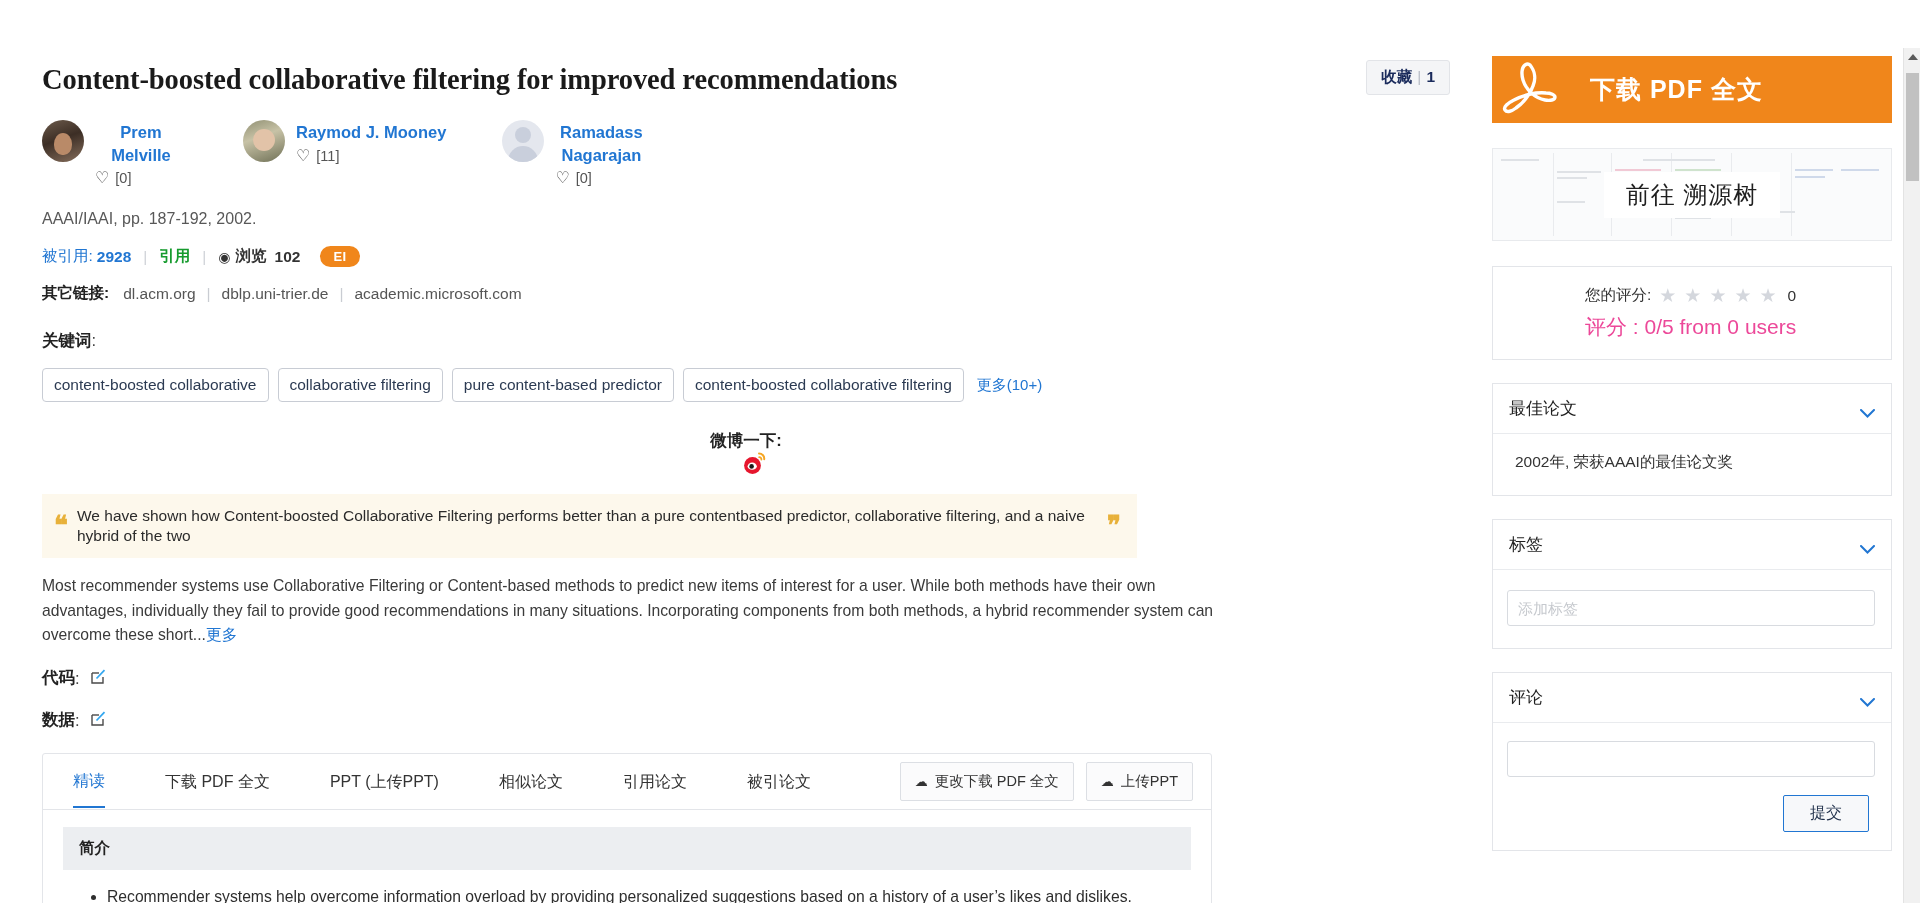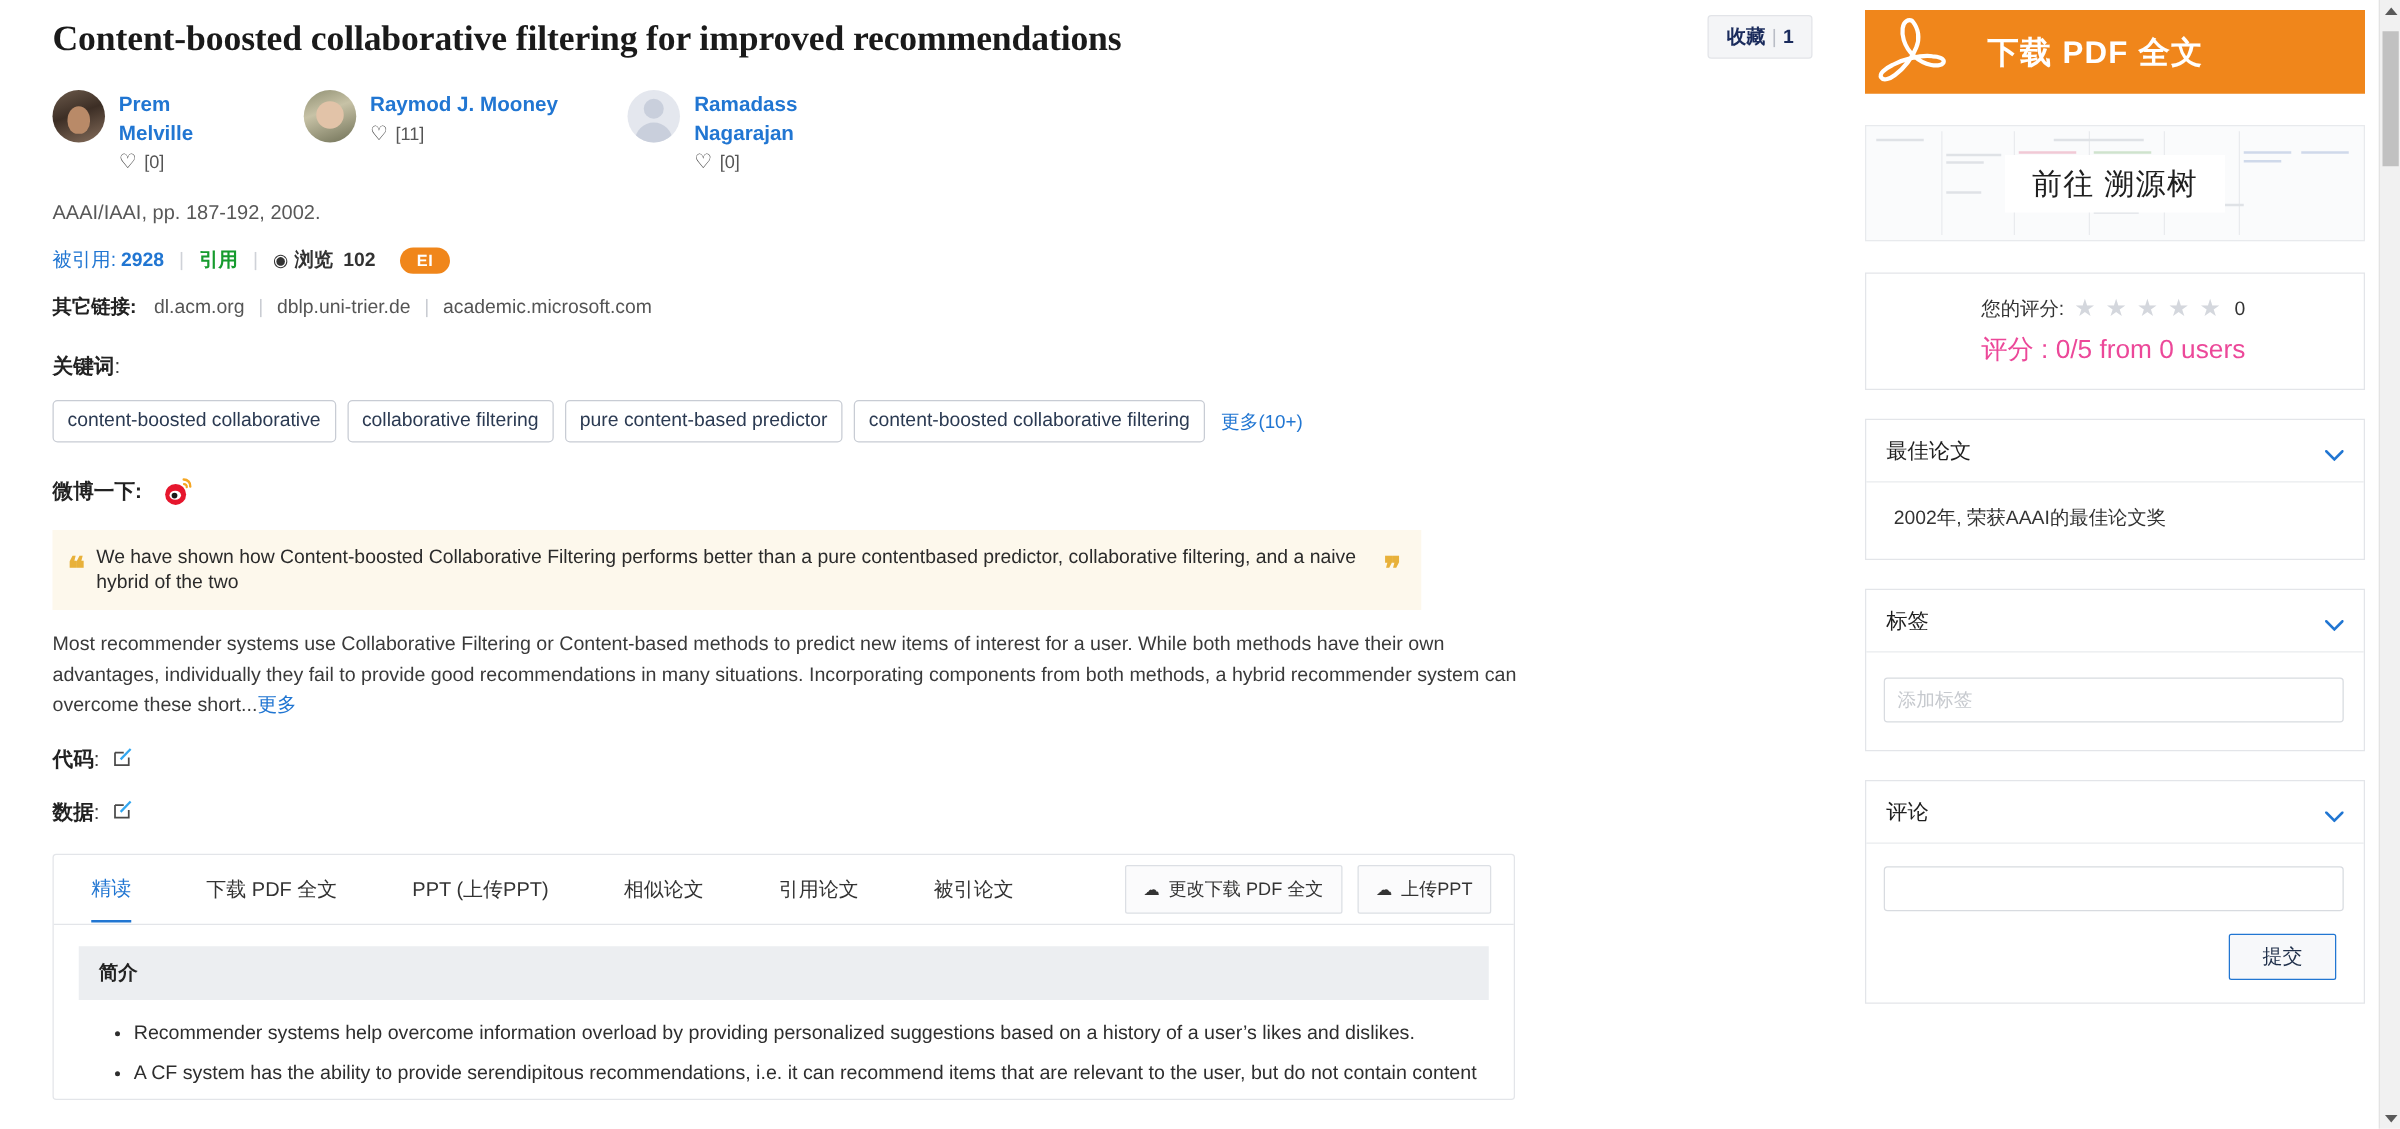--- a/index.html
+++ b/index.html
@@ -8,20 +8,21 @@
     width: 1920px; height: 903px;
     overflow: hidden;
     background: #ffffff;
     font-family: "Liberation Sans", "DejaVu Sans", sans-serif;
   }
   .page {
     position: relative;
     width: 1920px; height: 738px;
     display: flex;
     background: #fff;
+    margin-top: 48px;
   }
 
   
   .main-col {
     width: 1490px;
     padding: 8px 40px 0 42px;
     position: relative;
   }
 
   .title-row { display: flex; align-items: flex-start; }
@@ -49,20 +50,21 @@
     cursor: pointer;
   }
   .collect-btn .sep { color: #b9bdc6; font-weight: 400; margin: 0 5px; }
 
   
   .authors {
     display: flex;
     align-items: flex-start;
     gap: 0px;
     margin-top: 22px;
+    text-align: center;
   }
   .author {
     display: flex;
     align-items: flex-start;
     margin-right: 56px;
   }
   .avatar {
     width: 42px; height: 42px;
     border-radius: 50%;
     overflow: hidden;
@@ -162,22 +164,23 @@
     padding: 7px 11px;
     font-size: 15.5px;
     color: #2b3a52;
     background: #fff;
     cursor: pointer;
     white-space: nowrap;
   }
   .kw-more { color: #2176d2; font-size: 15px; cursor: pointer; margin-left: 4px; }
 
   .weibo-row {
-    display: flex; 
+    display: flex; align-items: center;
     margin-top: 28px;
+    flex-direction: column;
   }
   .weibo-row .wb-label { font-size: 16.5px; font-weight: 700; color:#222; }
   .weibo-icon {
     width: 24px; height: 23px; margin-left: 16px; cursor: pointer; position: relative;
   }
 
   .quote-box {
     margin-top: 19px;
     background: #fdf8ec;
     padding: 12px 16px 12px 12px;

